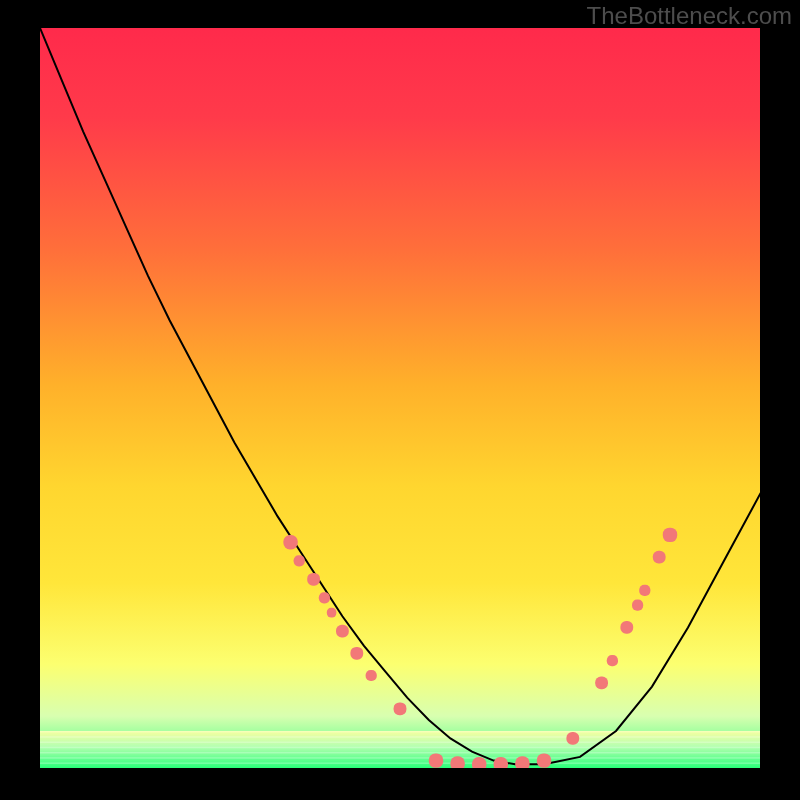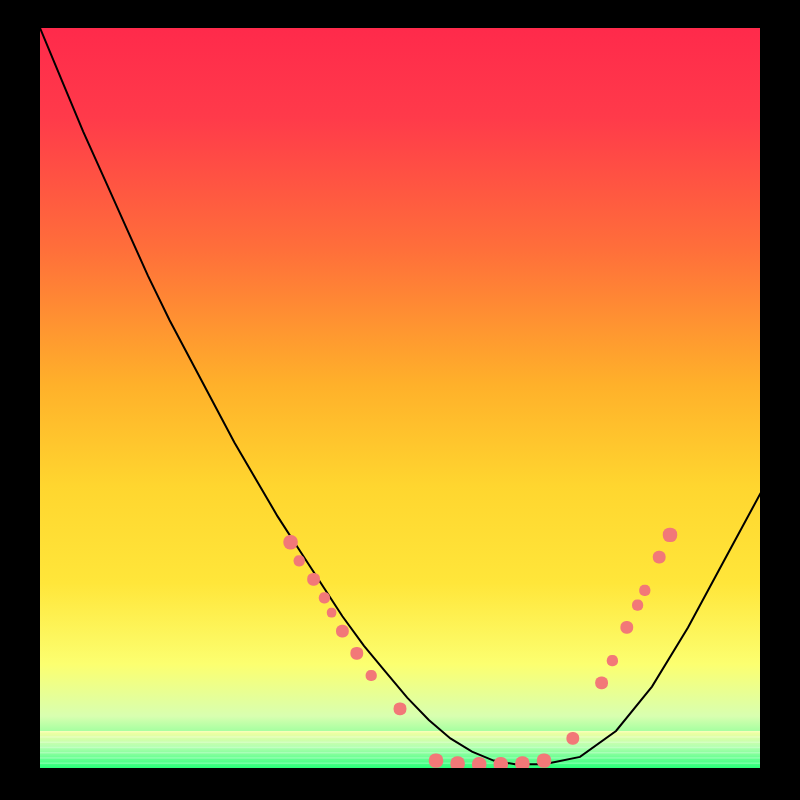--- a/index.html
+++ b/index.html
@@ -39,20 +39,21 @@
   svg.plot {
     display: block;
     width: 720px;
     height: 740px;
   }
 </style>
 </head>
 <body>
 
 <div class="frame">
+  <div class="watermark">TheBottleneck.com</div>
   <div class="plot-outer">
     <svg class="plot" viewBox="0 0 720 740">
       <defs>
         <linearGradient id="bg-grad" x1="0" y1="0" x2="0" y2="1">
           <stop offset="0%" stop-color="#ff2a4b"></stop>
           <stop offset="12%" stop-color="#ff3a4a"></stop>
           <stop offset="30%" stop-color="#ff6f3a"></stop>
           <stop offset="48%" stop-color="#ffb02a"></stop>
           <stop offset="62%" stop-color="#ffd62f"></stop>
           <stop offset="75%" stop-color="#ffe63a"></stop>

